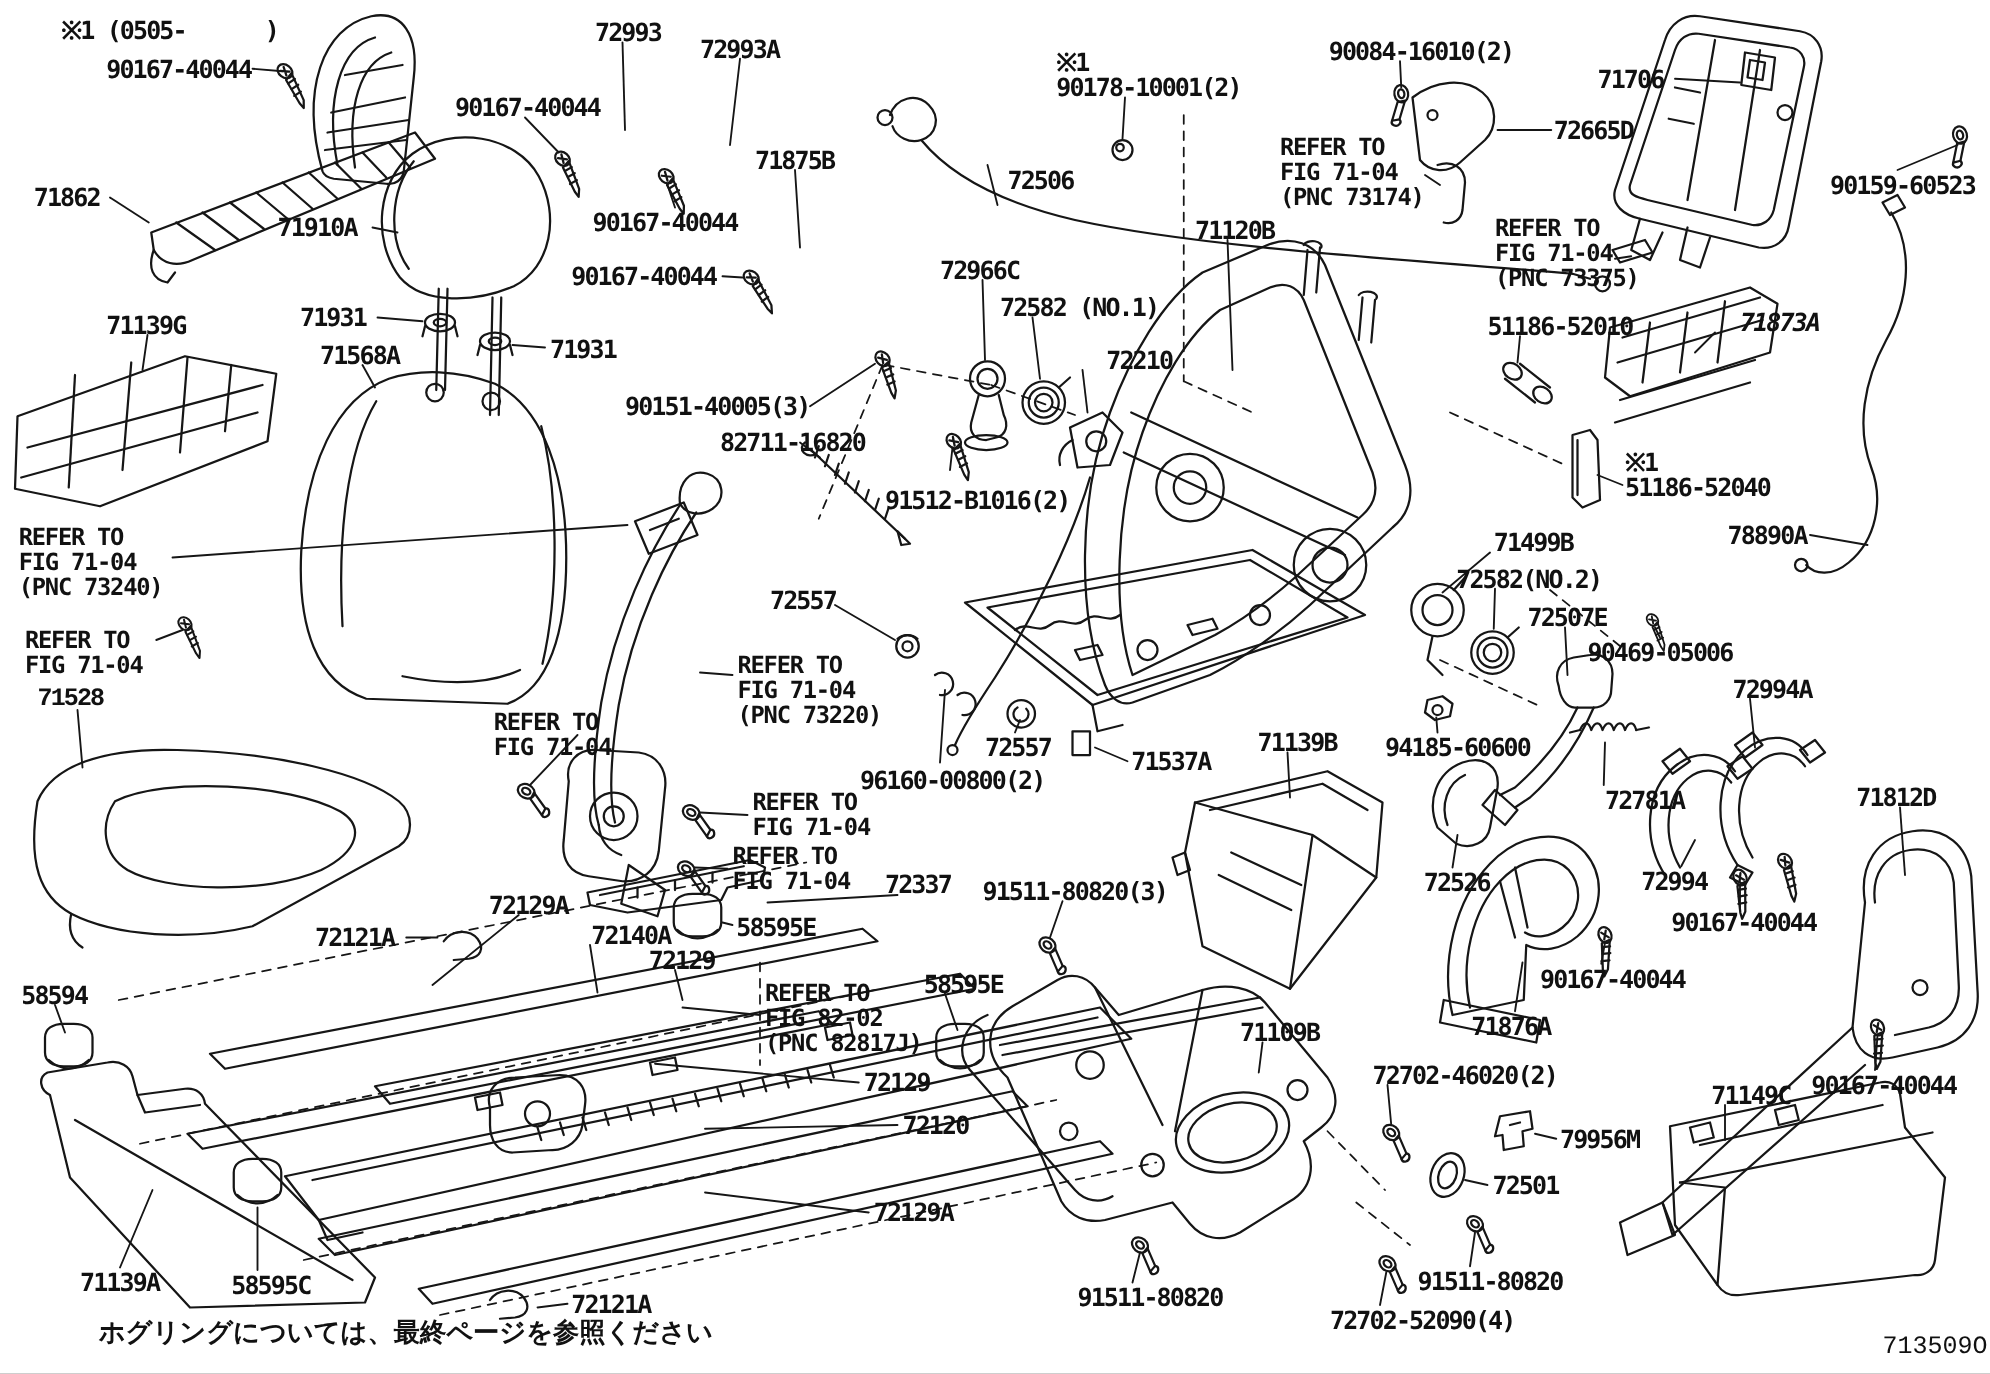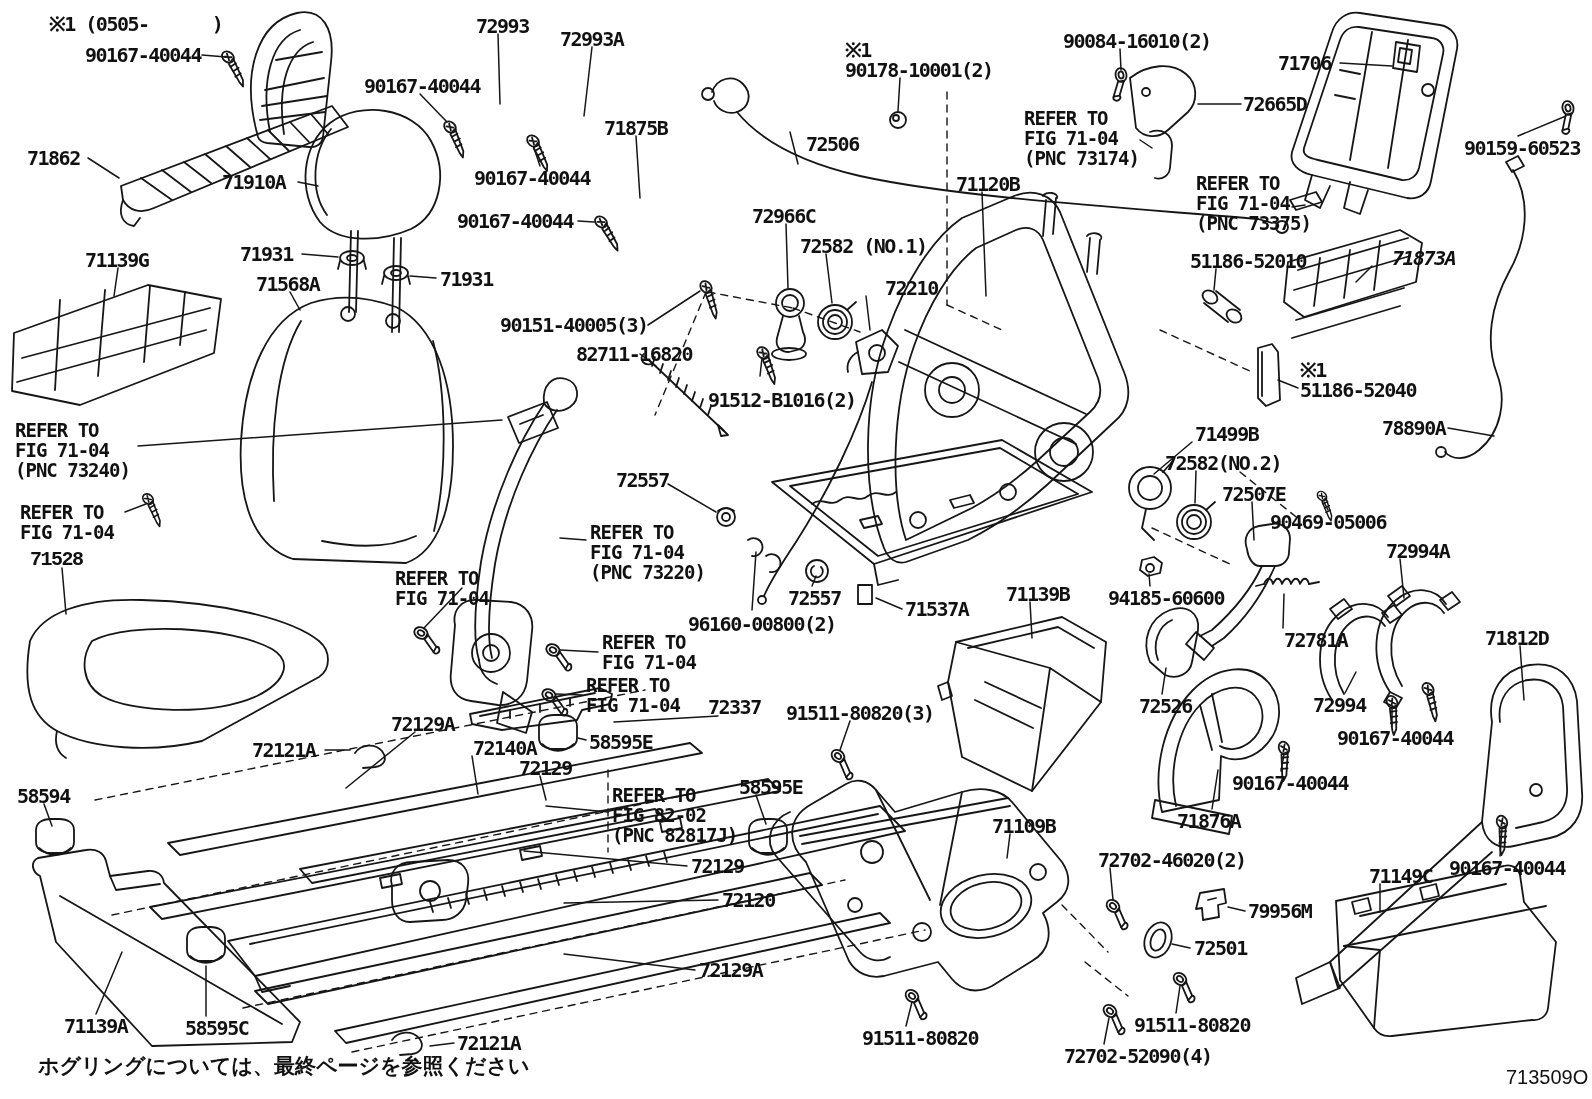--- a/index.html
+++ b/index.html
@@ -7,22 +7,22 @@
         font-family:"DejaVu Sans Mono","Liberation Mono",monospace;}
   svg.art{position:absolute;left:0;top:0;width:1592px;height:1099px;}
   .art path,.art circle,.art ellipse,.art line,.art use{stroke:#161616;fill:none;
         stroke-width:1.8;stroke-linecap:round;stroke-linejoin:round;}
   .art .dash{stroke-dasharray:7 6;stroke-width:1.4;}
   #leaders line{stroke:#161616;stroke-width:1.5;}
   .lbl{position:absolute;color:#111;font-weight:bold;white-space:pre;z-index:2;}
   .part{font-size:20px;letter-spacing:-1.5px;line-height:20px;}
   .ref{font-size:19px;letter-spacing:-1px;line-height:20px;}
   .note{font-family:"DejaVu Sans","Liberation Sans",sans-serif;font-size:21px;
-        font-weight:bold;letter-spacing:0;}
-  .doc{font-family:Liberation Sans, sans-serif;font-size:20px;
+        font-weight:bold;letter-spacing:0;margin-left:41px;}
+  .doc{font-family:Liberation Mono, monospace;font-size:20px;
        font-weight:normal;letter-spacing:0;}
 </style>
 </head>
 <body>
 
 <div class="page">
 
   <svg class="art" viewBox="0 0 1592 1099">
     <defs>
       <g id="screw">

